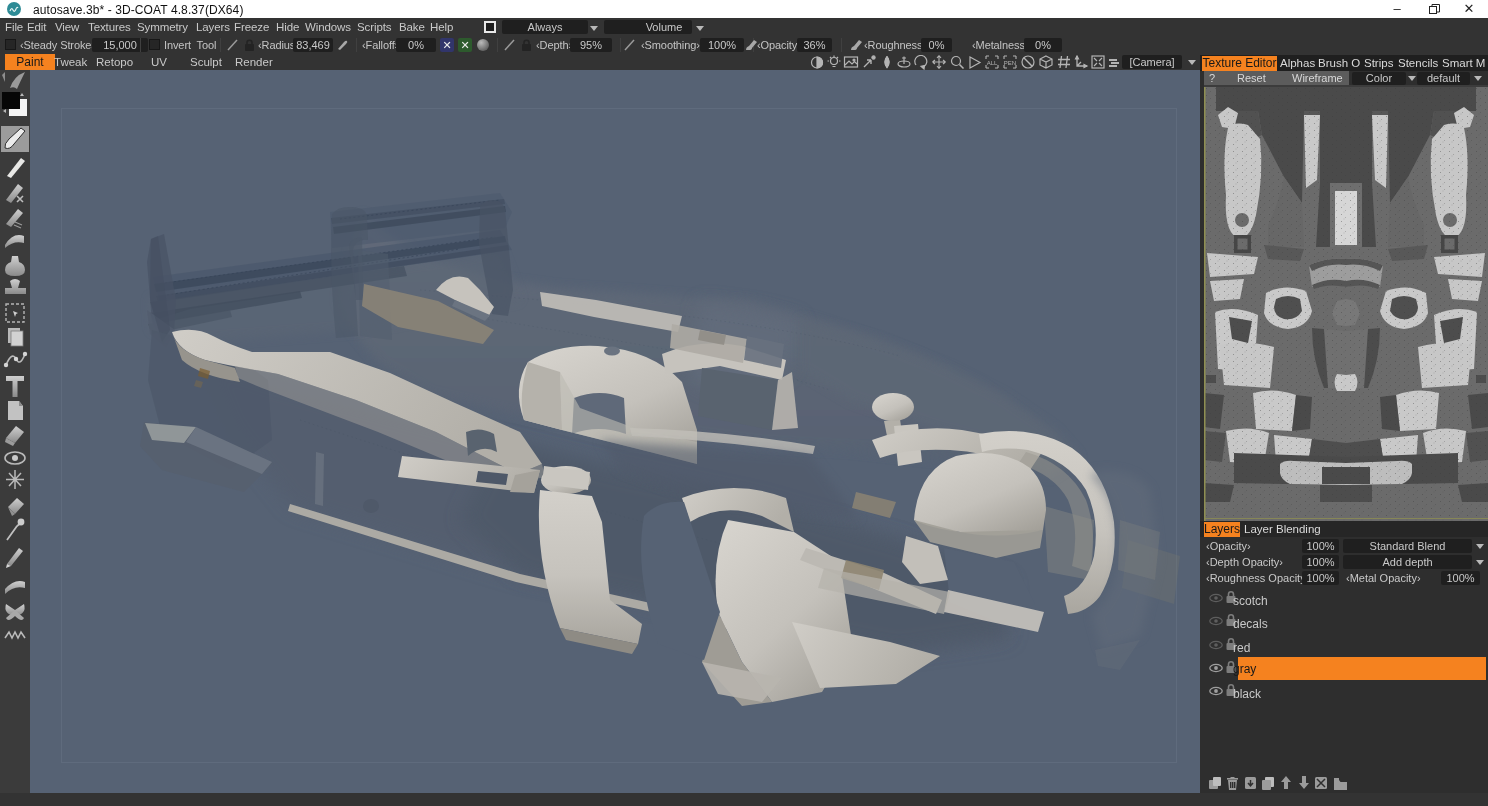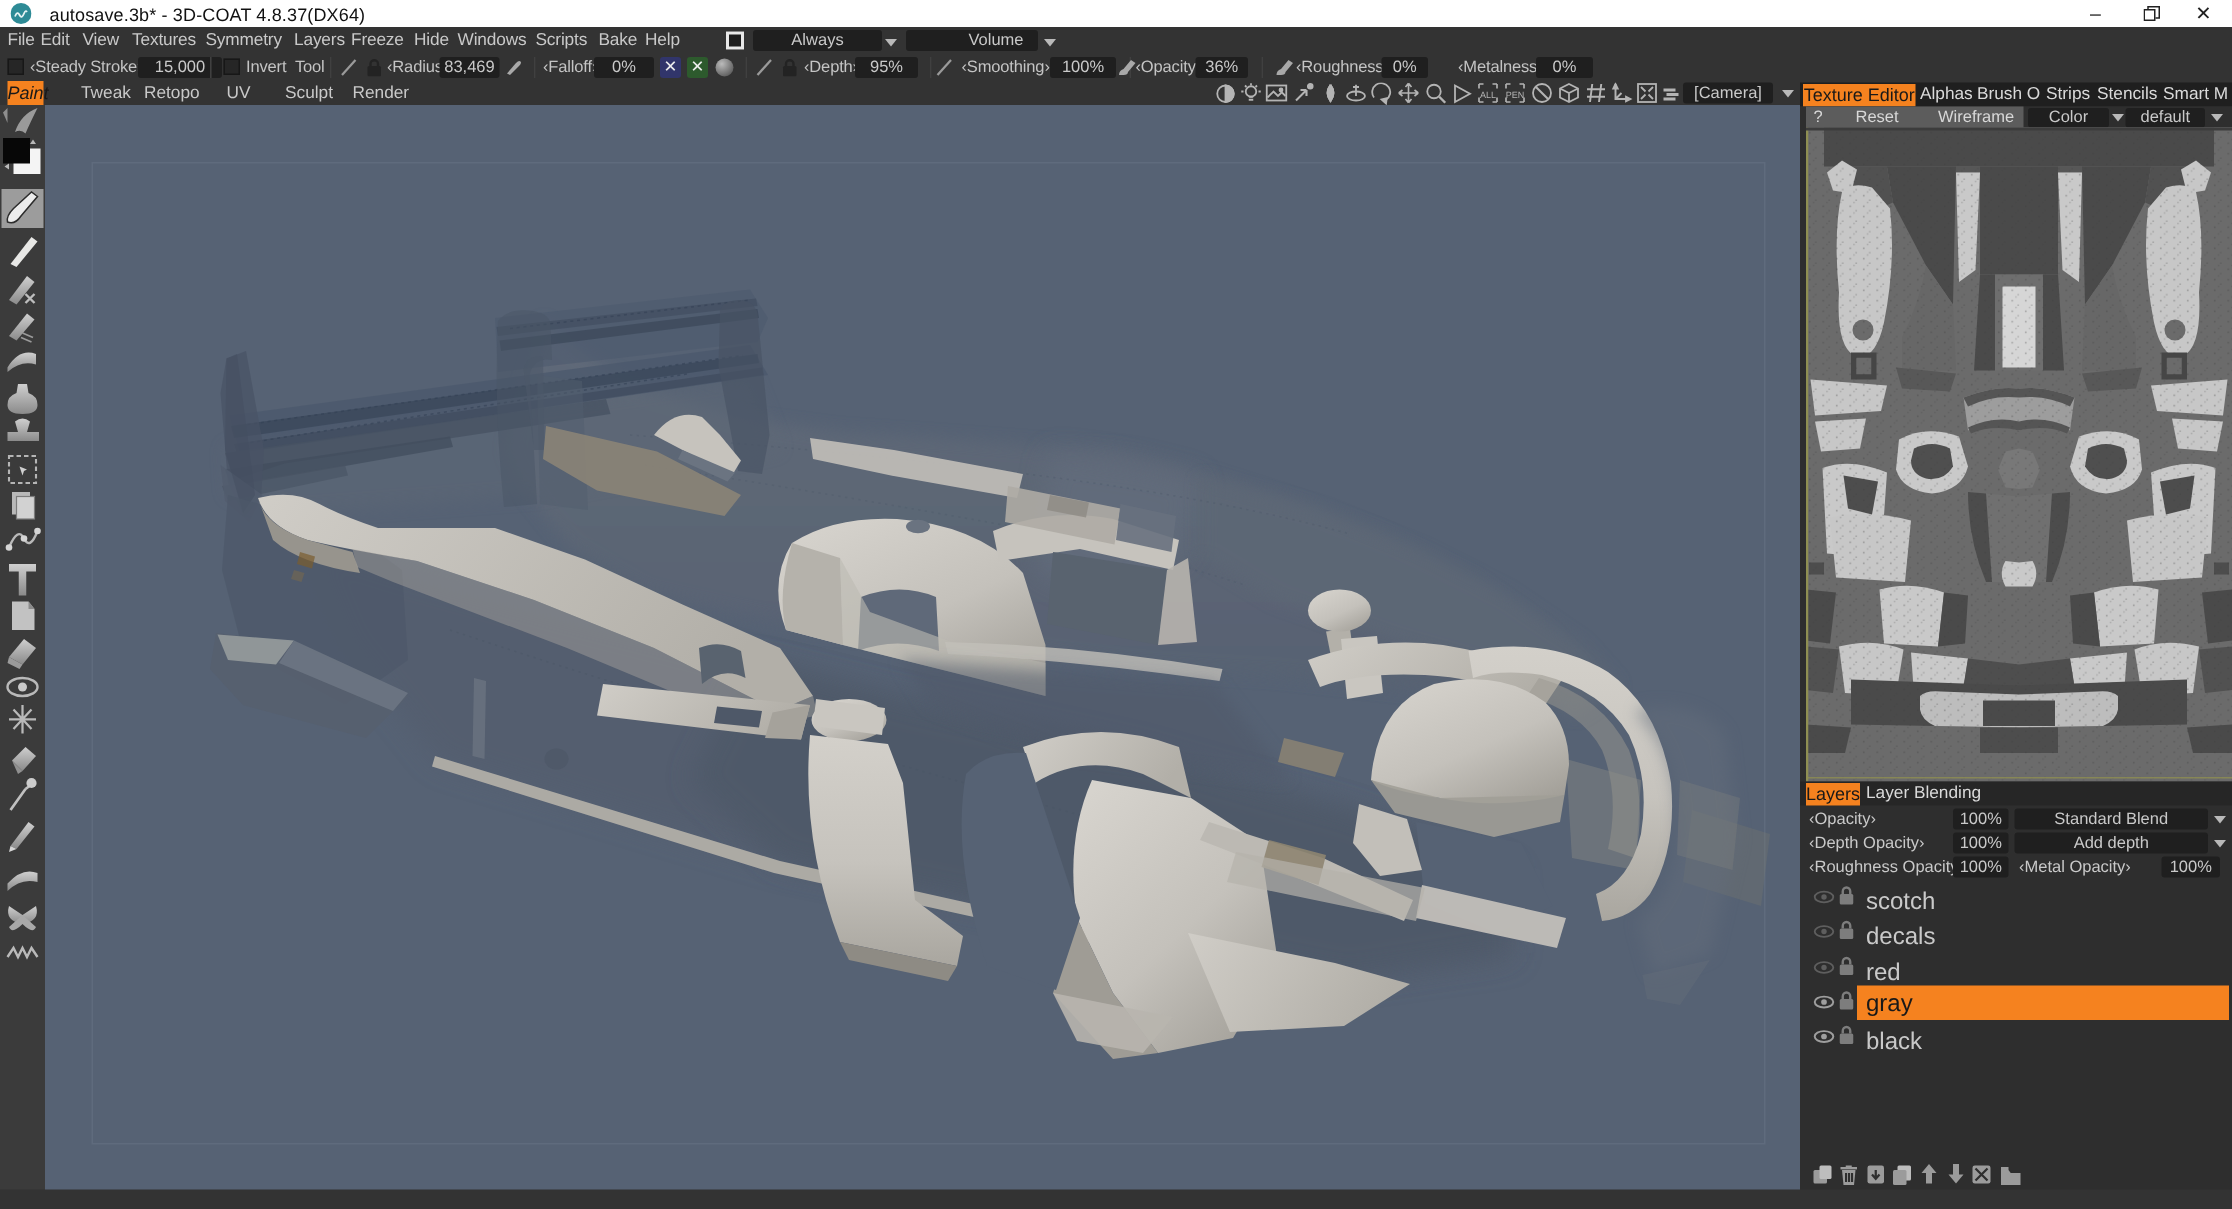--- a/index.html
+++ b/index.html
@@ -34,21 +34,21 @@
   #rightpanel { left:1200px; top:70px; width:288px; height:723px; background:#2e2e2e; }
   #rp-tabs { left:1200px; top:55px; width:288px; height:16px; background:#1f1f1f; }
   .rptab { position:absolute; top:1px; height:15px; line-height:15px; font-size:11.5px; color:#dadada; white-space:pre; }
   #rp-row2 { left:1200px; top:71px; width:288px; height:14px; background:#2e2e2e; }
   .r2t { position:absolute; top:0; height:14px; line-height:14px; font-size:11px; color:#d8d8d8; }
   #rp-tex { left:1204px; top:85px; width:284px; height:436px; background:#6b6b6b; }
   #rp-laytabs { left:1200px; top:521px; width:288px; height:16px; background:#262626; }
   #rp-props { left:1200px; top:537px; width:288px; height:51px; }
   .plbl { position:absolute; font-size:11px; color:#c9c9c9; white-space:pre; }
   #rp-list { left:1200px; top:588px; width:288px; height:190px; }
-  .lname { position:absolute; left:44px; top:0; font-size:16px; color:#c9c9c9; line-height:21px;text-align:right; }
+  .lname { position:absolute; left:33px; top:0; font-size:12px; color:#c9c9c9; line-height:21px;text-align:right; }
   #rp-bicons { left:1200px; top:776px; width:288px; height:16px; }
   
   #statusbar { left:0; top:793px; width:1488px; height:13px; background:#333333; color:#d5d5d5; font-size:11px; line-height:13px; }
 </style>
 </head>
 <body>
 <div id="app">
 
   <div class="abs" id="titlebar">
     <svg class="abs" style="left:7px;top:2px;" width="14" height="14">
@@ -136,21 +136,21 @@
     <svg class="abs" style="left:850px;top:3px;" width="14" height="12">
         <path d="M1 11 Q1 8 4 7 L9 1 L12 3 L7 9 Q7 11 4 11 Z" fill="#a8a8a8"></path>
       </svg>
     <span class="lbl" style="left:864px;">‹Roughness›</span>
     <div class="dk" style="left:921px;top:2px;width:31px;height:14px;line-height:14px;">0%</div>
     <span class="lbl" style="left:972px;">‹Metalness›</span>
     <div class="dk" style="left:1024px;top:2px;width:38px;height:14px;line-height:14px;">0%</div>
   </div>
 
   <div class="abs" id="tabrow">
-    <div class="orangetab" style="left:5px;top:0px;width:24px;height:17px;line-height:17px;font-weight:normal;font-style:italic;">Paint</div>
+    <div class="orangetab" style="left:5px;top:0px;width:50px;height:17px;line-height:17px;font-weight:normal;">Paint</div>
     <span class="tabtxt" style="left:54px;">Tweak</span>
     <span class="tabtxt" style="left:96px;">Retopo</span>
     <span class="tabtxt" style="left:151px;">UV</span>
     <span class="tabtxt" style="left:190px;">Sculpt</span>
     <span class="tabtxt" style="left:235px;">Render</span>
     <svg class="abs" style="left:810px;top:1px;" width="310" height="15" viewBox="0 0 310 15">
       <g stroke="#b4b4b4" fill="none" stroke-width="1.2">
         <g transform="translate(0,0)">
             <circle cx="7" cy="7.5" r="5.5"></circle>
             <path d="M7 2 A5.5 5.5 0 0 1 7 13 Z" fill="#b4b4b4"></path>

